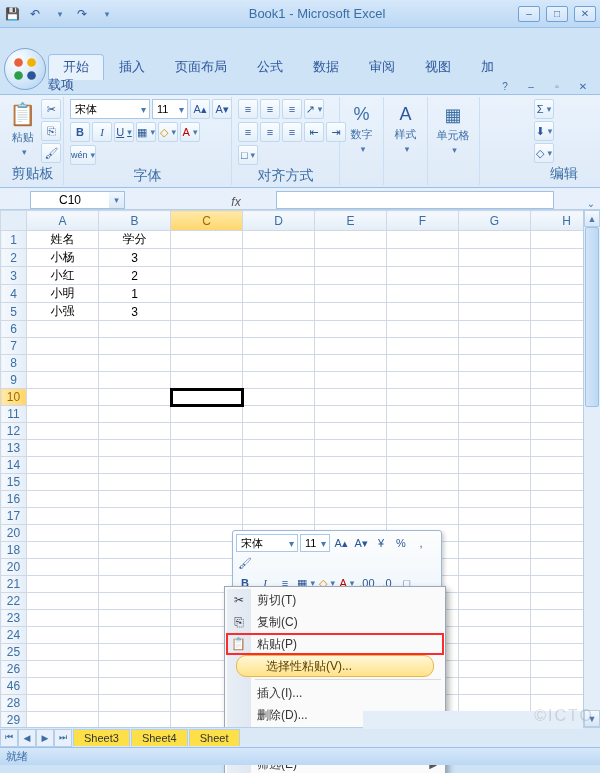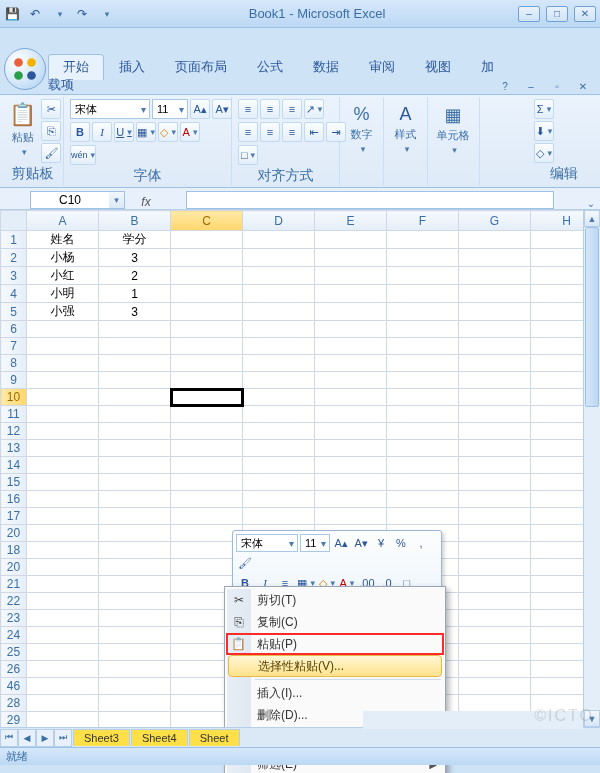--- a/index.html
+++ b/index.html
@@ -37,21 +37,21 @@
 .rbtn.u { text-decoration: underline; }
 .group.right { margin-left: auto; border-right: none; padding-right: 4px; }
 .minichev { font-size: 9px; color: #4a7ab0; margin-left: 3px; }
 .doc-wins { display:flex; gap:4px; margin-left:auto; padding-right:6px;}
 .doc-wins .winbtn { border:none; background:none; color:#3b6ea5; }
 
 
 .formula { height: 22px; background: #e8f1fb; border-bottom: 1px solid #b5cfe8; display: flex; align-items: flex-end; gap: 24px; }
 .namebox { width: 80px; margin-left: 30px; height: 18px; border: 1px solid #9ec2e6; background: #fff; text-align: center; font-size: 12px; display: flex; align-items: center; justify-content: center; position: relative; }
 .namebox .dd { position: absolute; right: -16px; width: 16px; height: 18px; border: 1px solid #9ec2e6; border-left: none; background: linear-gradient(#f0f7fe,#dbe9f8); display: flex; align-items: center; justify-content: center; font-size: 9px; color:#4a7ab0;}
-.fx { width: 24px; text-align: center; font-style: italic; color: #555; }
+.fx { width: 24px; text-align: center; font-style: italic; color: #555; margin-left: 90px; }
 .fbar { flex: 1; height: 18px; border: 1px solid #9ec2e6; background: #fff; margin: 0 4px 0 4px; }
 .fexpand { width: 18px; text-align: center; color: #4a7ab0; font-size: 10px; }
 
 
 .gridwrap { position: relative; height: 555px; background: #fff; }
 table.grid { border-collapse: collapse; table-layout: fixed; width: 600px; }
 .grid th, .grid td { border: 1px solid #d0d7e5; font-size: 12px; text-align: center; font-weight: normal; }
 .grid thead th { background: linear-gradient(#f5f9fd,#e4eef8); color: #3b6ea5; height: 20px; }
 .grid thead th.active { background: linear-gradient(#ffe9a8,#ffd66b); color: #a06b00; }
 .grid tbody th { background: linear-gradient(to right,#f5f9fd,#e4eef8); color: #3b6ea5; width: 26px; height: 17px; }
@@ -80,21 +80,21 @@
 .minitb .row { margin-bottom: 2px; flex-wrap: wrap; }
 .minitb .rbtn { height: 18px; min-width: 18px; border-color: transparent; background: transparent; font-size: 11px; }
 .minitb .sel { height: 18px; font-size: 11px; }
 
 
 .ctxmenu { position: absolute; left: 224px; top: 376px; width: 222px; background: #fafafa; border: 1px solid #9aa7b8; box-shadow: 3px 3px 6px rgba(0,0,0,.3); padding: 2px 2px; font-size: 12px; }
 .ctxmenu .iconcol { position: absolute; left: 2px; top: 2px; bottom: 2px; width: 24px; background: linear-gradient(to right,#e9eef5,#e0e8f2); }
 .ctxitem { position: relative; height: 22px; display: flex; align-items: center; padding-left: 30px; color: #333; }
 .ctxitem .cicon { position: absolute; left: 4px; width: 16px; height: 16px; display: flex; align-items: center; justify-content: center; font-size: 12px; }
 .ctxitem .arrow { margin-left: auto; margin-right: 6px; font-size: 10px; color: #555; }
-.ctxitem.hl { background: linear-gradient(#fff7d6,#ffe28a); border: 1px solid #e8b84a; border-radius: 4px; margin: 0 1px; padding-left: 29px; color: #5a4200; }
+.ctxitem.hl { background: linear-gradient(#fff7d6,#ffe28a); border: 1px solid #e8b84a; border-radius: 10px; margin: 0 9px; padding-left: 29px; color: #5a4200; }
 .ctxsep { height: 1px; background: #d6dbe2; margin: 2px 2px 2px 28px; }
 .redbox { position: absolute; border: 2px solid #ff2a2a; pointer-events: none; }
 
 .watermark { position:absolute; right:6px; bottom:40px; font-size:16px; color:rgba(120,120,120,.25); letter-spacing:2px; pointer-events:none;}
 </style>
 </head>
 <body>
 
 <div class="titlebar">
   <div class="qat">

